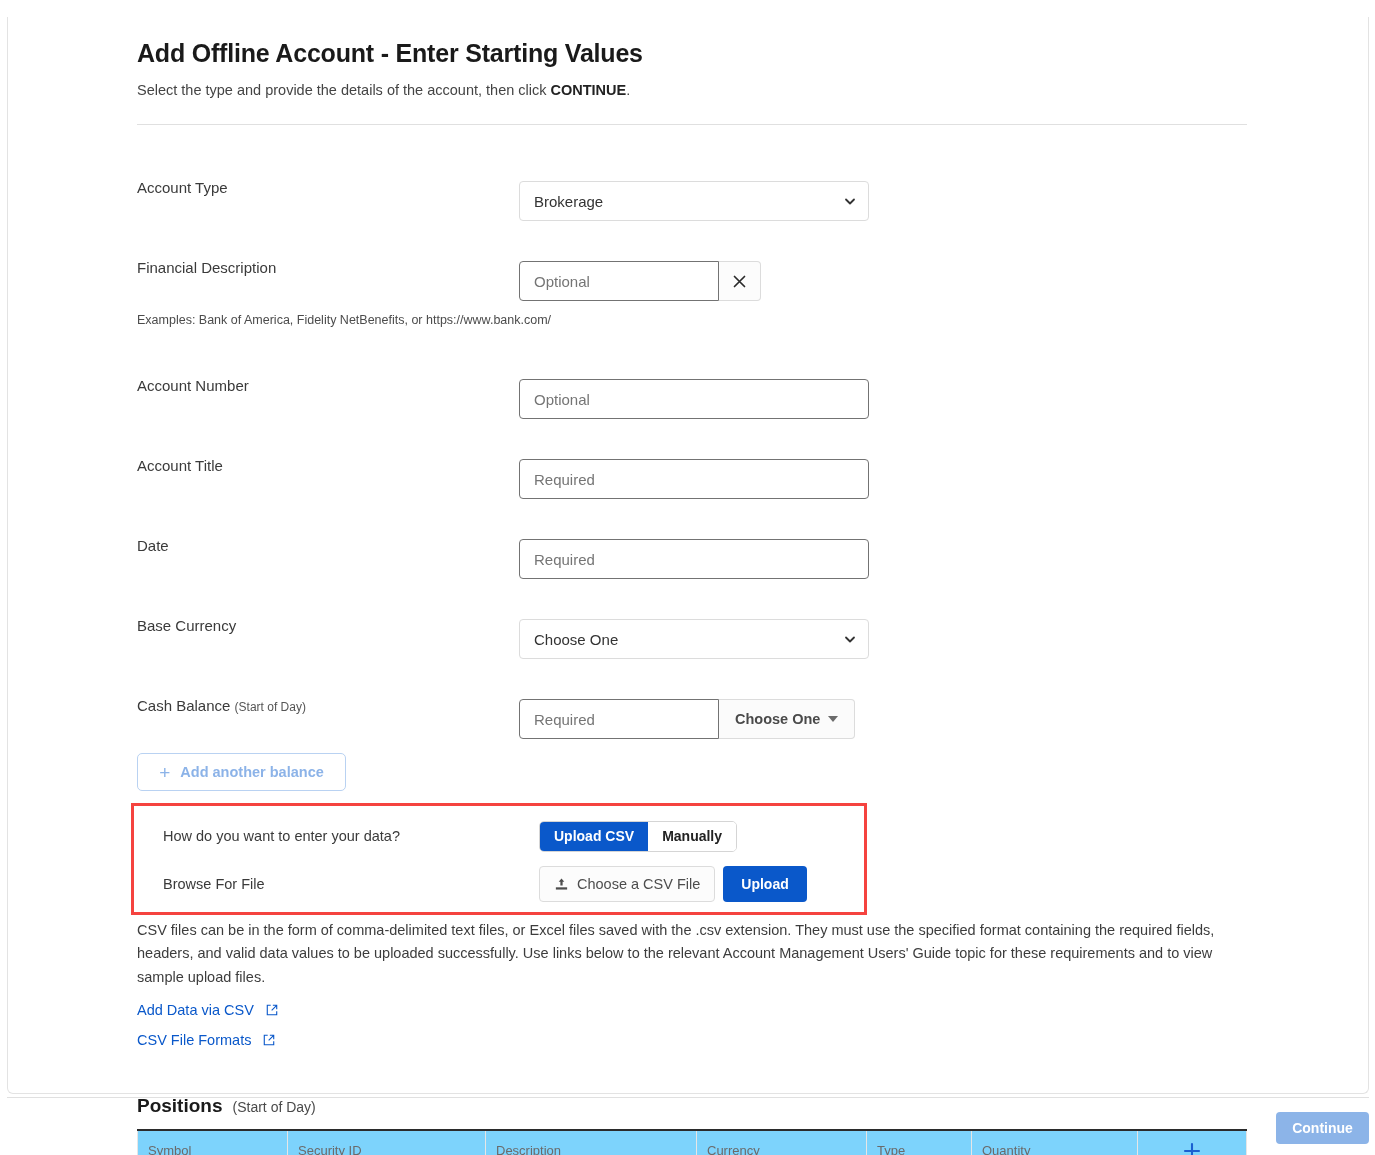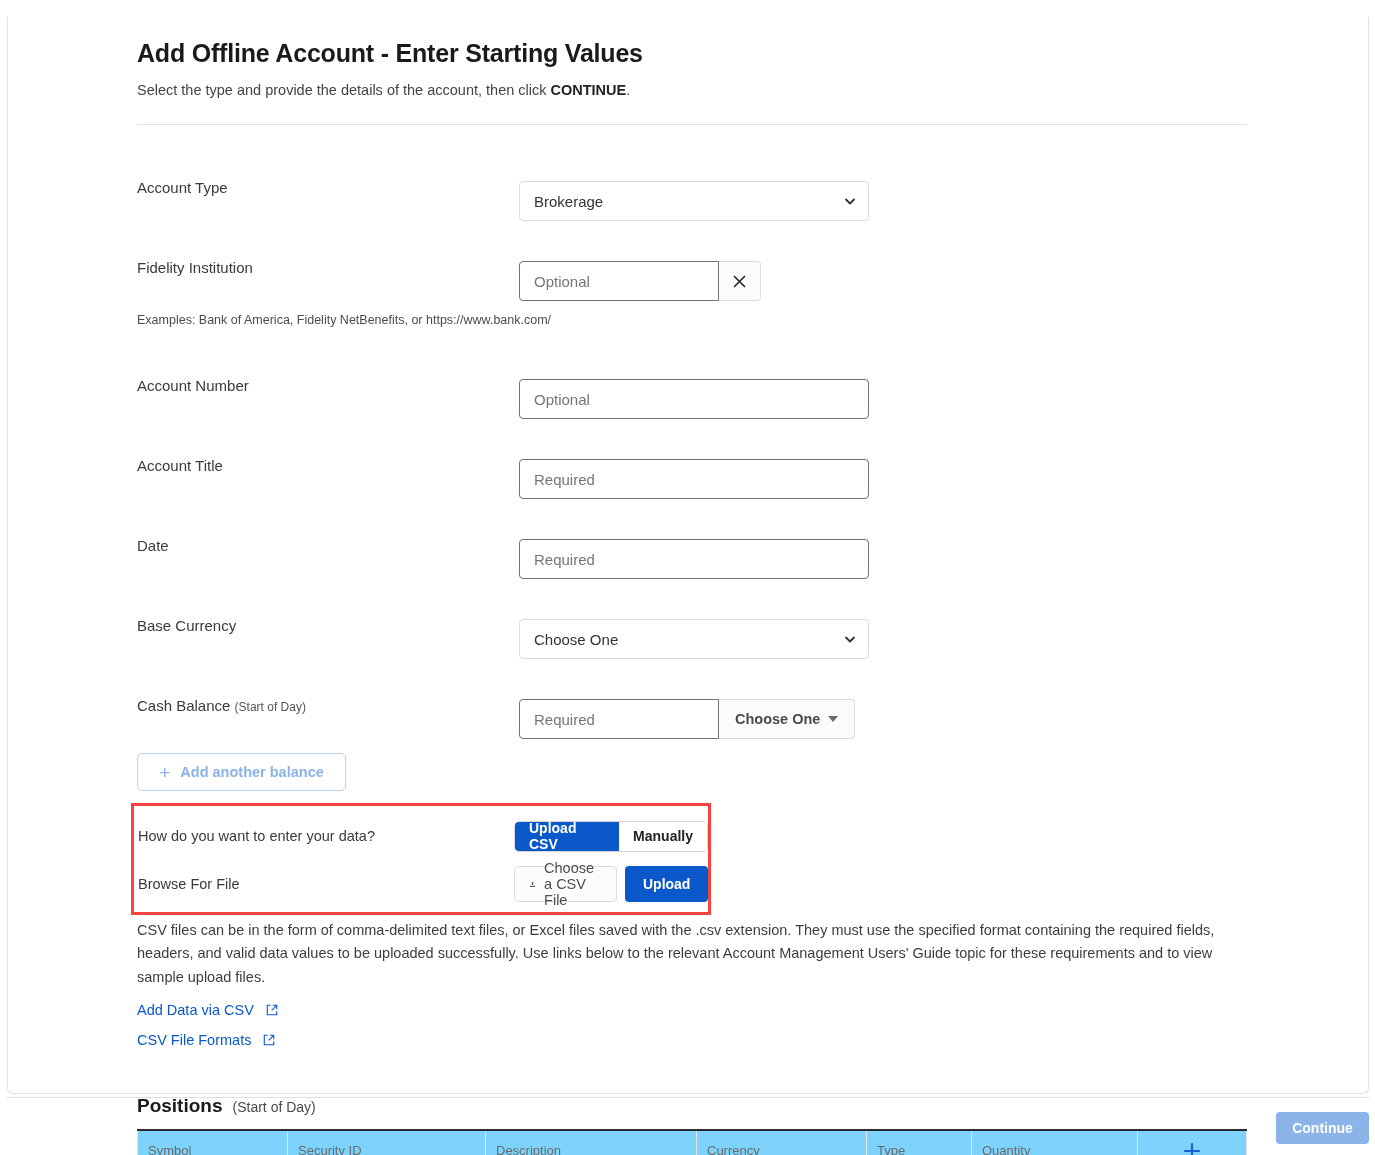--- a/index.html
+++ b/index.html
@@ -163,23 +163,23 @@
     gap: 10px;
     cursor: pointer;
     font-family: "Liberation Sans", sans-serif;
   }
   .add-balance .plus { font-size: 19px; font-weight: normal; line-height: 1; }
 
   
   .csv-box {
     position: absolute;
     left: -6px;
-    width: 580px;
+    width: 736px;
     border: 3px solid #f5433f;
-    padding: 6px 0 4px 4px;
+    padding: 6px 0 4px 29px;
     margin-top: 0;
   }
   .csv-row {
     display: flex;
     align-items: center;
     height: 48px;
   }
   .csv-label {
     width: 376px;
     flex: 0 0 376px;
@@ -348,21 +348,21 @@
           <div class="sel">
             <span>Brokerage</span>
             <svg class="caret" viewBox="0 0 12 12">
                 <path d="M2 4.5 L6 8.5 L10 4.5" stroke="#333" stroke-width="1.8" fill="none" stroke-linecap="round" stroke-linejoin="round"></path>
               </svg>
           </div>
         </div>
       </div>
 
       <div class="row">
-        <div class="row-label">Fidelity Institution</div>
+        <div class="row-label">Financial Description</div>
         <div class="row-control">
           <input class="fld attached w-mid" style="width: 200px;" placeholder="Optional">
           <div class="xbtn">
             <svg width="13" height="13" viewBox="0 0 13 13">
                 <path d="M1.5 1.5 L11.5 11.5 M11.5 1.5 L1.5 11.5" stroke="#2a2a2a" stroke-width="1.7" stroke-linecap="round"></path>
               </svg>
           </div>
         </div>
       </div>
 

